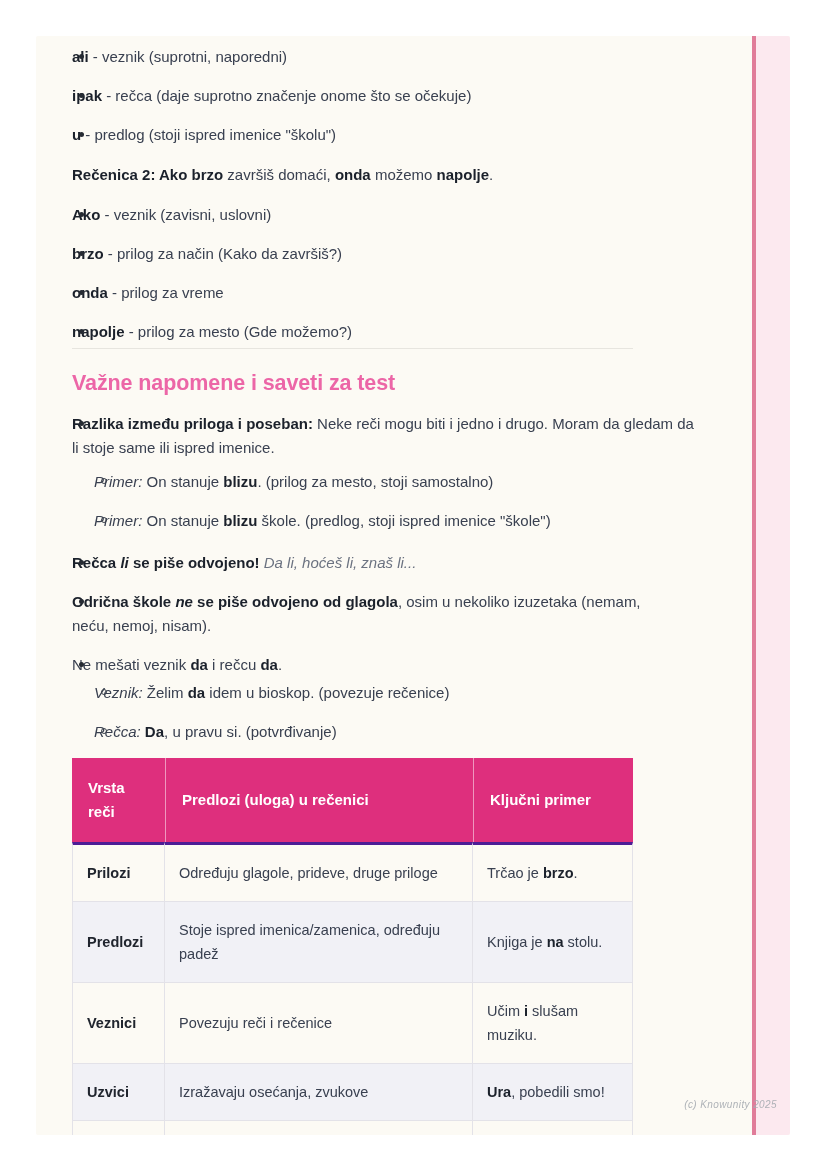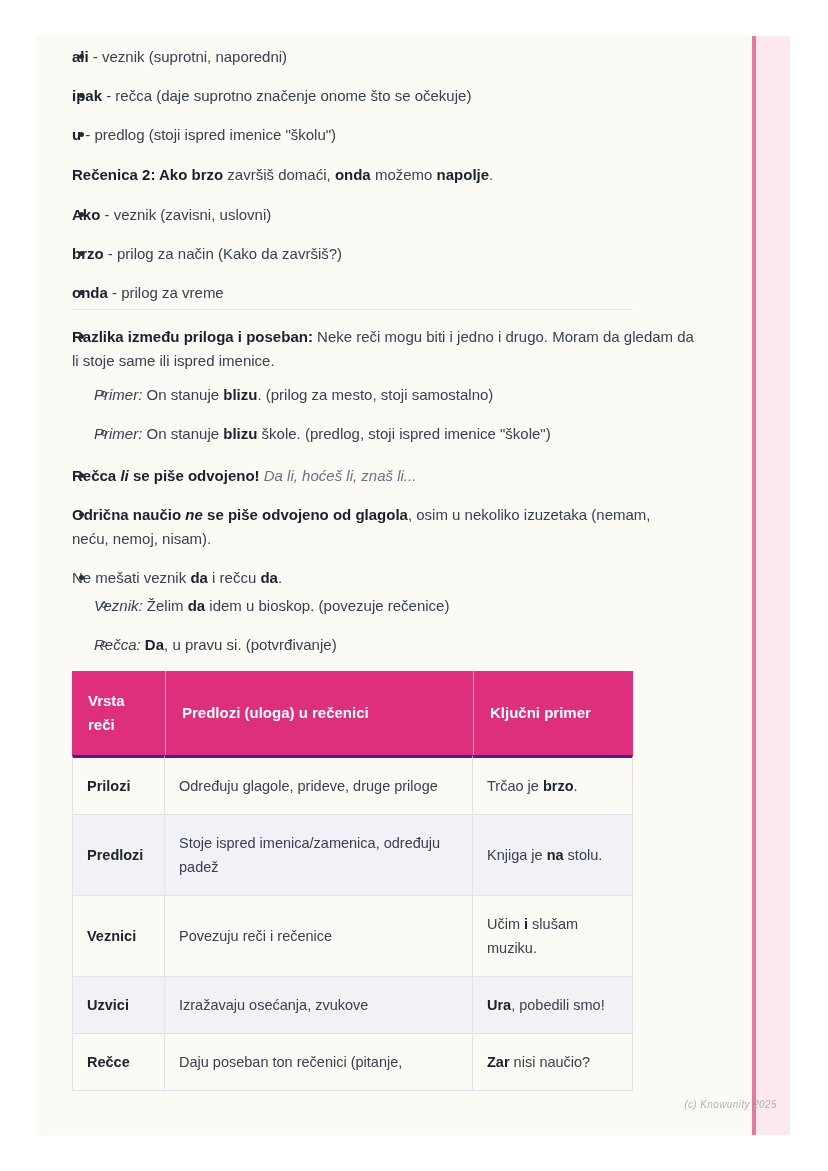--- a/index.html
+++ b/index.html
@@ -135,24 +135,29 @@
         <span class="tx"><span class="b">Ako</span><span> - veznik (zavisni, uslovni)</span></span>
       </li>
       <li>
         <span class="mk disc"></span>
         <span class="tx"><span class="b">brzo</span><span> - prilog za način (Kako da završiš?)</span></span>
       </li>
       <li>
         <span class="mk disc"></span>
         <span class="tx"><span class="b">onda</span><span> - prilog za vreme</span></span>
       </li>
+      <li>
+        <span class="mk disc"></span>
+        <span class="tx"><span class="b">napolje</span><span> - prilog za mesto (Gde možemo?)</span></span>
+      </li>
     </ul>
 
     <hr class="divider">
 
+    <h2 class="heading">Važne napomene i saveti za test</h2>
 
     <ul class="blist notes">
       <li>
         <span class="mk disc"></span>
         <span class="tx"><span class="b">Razlika između priloga i poseban:</span><span> Neke reči mogu biti i jedno i drugo. Moram da gledam da li stoje same ili ispred imenice.</span></span>
         <ul class="blist sublist">
           <li>
             <span class="mk circ"></span>
             <span class="tx"><span class="i">Primer:</span><span> On stanuje </span><span class="b">blizu</span><span>. (prilog za mesto, stoji samostalno)</span></span>
           </li>
@@ -161,21 +166,21 @@
             <span class="tx"><span class="i">Primer:</span><span> On stanuje </span><span class="b">blizu</span><span> škole. (predlog, stoji ispred imenice "škole")</span></span>
           </li>
         </ul>
       </li>
       <li class="mt18">
         <span class="mk disc"></span>
         <span class="tx"><span class="b">Rečca </span><span class="b i">li</span><span class="b"> se piše odvojeno!</span><span> </span><span class="i g">Da li, hoćeš li, znaš li...</span></span>
       </li>
       <li class="mt15">
         <span class="mk disc"></span>
-        <span class="tx"><span class="b">Odrična naučio </span><span class="b i">ne</span><span class="b"> se piše odvojeno od glagola</span><span>, osim u nekoliko izuzetaka (nemam, neću, nemoj, nisam).</span></span>
+        <span class="tx"><span class="b">Odrična škole </span><span class="b i">ne</span><span class="b"> se piše odvojeno od glagola</span><span>, osim u nekoliko izuzetaka (nemam, neću, nemoj, nisam).</span></span>
       </li>
       <li class="mt6">
         <span class="mk disc"></span>
         <span class="tx"><span>Ne mešati veznik </span><span class="b">da</span><span> i rečcu </span><span class="b">da</span><span>.</span></span>
         <ul class="blist sublist tight">
           <li>
             <span class="mk circ"></span>
             <span class="tx"><span class="i">Veznik:</span><span> Želim </span><span class="b">da</span><span> idem u bioskop. (povezuje rečenice)</span></span>
           </li>
           <li>

